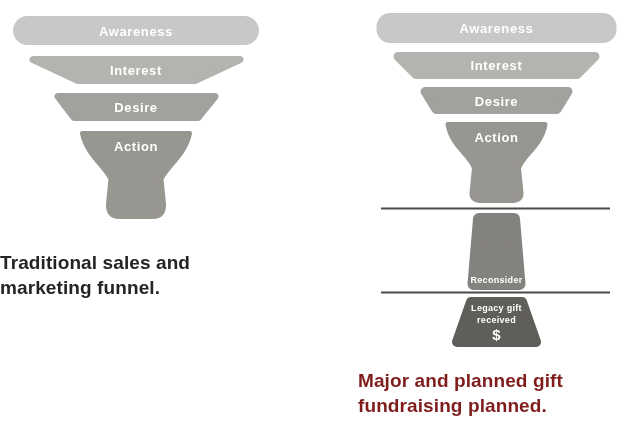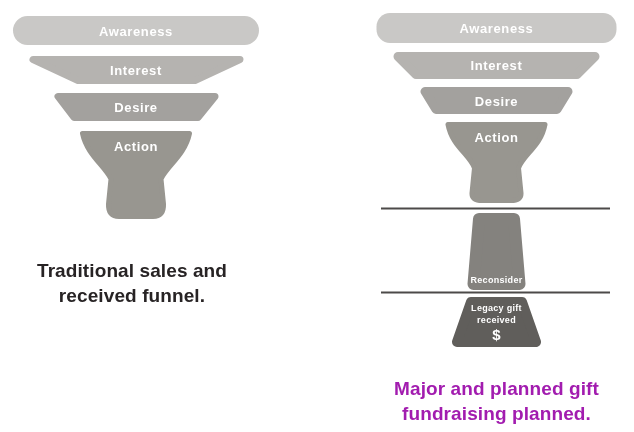--- a/index.html
+++ b/index.html
@@ -18,26 +18,24 @@
     font-family: "Liberation Sans", sans-serif;
     font-weight: bold;
     font-size: 13px;
     letter-spacing: 0.6px;
     text-anchor: middle;
   }
   .stage-label.small { font-size: 9px; letter-spacing: 0.3px; }
   .stage-label.dollar { font-size: 15px; letter-spacing: 0; }
   .caption {
     position: absolute;
-    text-align: center;
     font-weight: bold;
     font-size: 19px;
     line-height: 25px;
     letter-spacing: 0.1px;
-    margin-top: 8px;
   }
   #caption-left  { left: 0px;   top: 250px; width: 264px; }
   #caption-right { left: 358px; top: 368px; width: 277px; }
   .round-join { stroke-linejoin: round; stroke-linecap: round; }
 </style>
 </head>
 <body>
 
 <div class="canvas">
 
@@ -53,21 +51,21 @@
     <text x="136" y="111.5" class="stage-label" fill="#ffffff">Desire</text>
 
     <path d="M82.5,133.5 L189.5,133.5 C185,155 167,166 161,179 L163.5,204
              Q164,216.5 153,216.5 L119,216.5 Q108,216.5 108.5,204 L111,179
              C105,166 87,155 82.5,133.5 Z" class="round-join" stroke-width="5" fill="#989690" stroke="#989690"></path>
     <text x="136" y="150.5" class="stage-label" fill="#ffffff">Action</text>
   </svg>
 
   <div id="caption-left" class="caption" style="color: rgb(39, 35, 36);">
     <div>Traditional sales and</div>
-    <div>received funnel.</div>
+    <div>marketing funnel.</div>
   </div>
 
   <svg id="funnel-right" class="funnel" width="276" height="356" viewBox="0 0 276 356">
 
     <rect x="18.5" y="13" width="240" height="30" rx="13.5" fill="#c9c8c6"></rect>
     <text x="138.5" y="33" class="stage-label" fill="#ffffff">Awareness</text>
 
     <path d="M40,56.5 L237,56.5 L219,74.5 L58,74.5 Z" class="round-join" stroke-width="9" fill="#b5b3b0" stroke="#b5b3b0"></path>
     <text x="138.5" y="70" class="stage-label" fill="#ffffff">Interest</text>
 
@@ -85,18 +83,18 @@
     <text x="138.5" y="283" class="stage-label small" fill="#ffffff">Reconsider</text>
 
     <line x1="23" y1="292.5" x2="252" y2="292.5" stroke-width="2" stroke="#4c4a49"></line>
 
     <path d="M113,302 L164,302 L178,342 L99,342 Z" class="round-join" stroke-width="10" fill="#605e5b" stroke="#605e5b"></path>
     <text x="138.5" y="311" class="stage-label small" fill="#ffffff">Legacy gift</text>
     <text x="138.5" y="322.5" class="stage-label small" fill="#ffffff">received</text>
     <text x="138.5" y="340" class="stage-label dollar" fill="#ffffff">$</text>
   </svg>
 
-  <div id="caption-right" class="caption" style="color: #a21caf;">
+  <div id="caption-right" class="caption" style="color: #7f1d1d;">
     <div>Major and planned gift</div>
     <div>fundraising planned.</div>
   </div>
 
 </div>
 
 </body></html>

